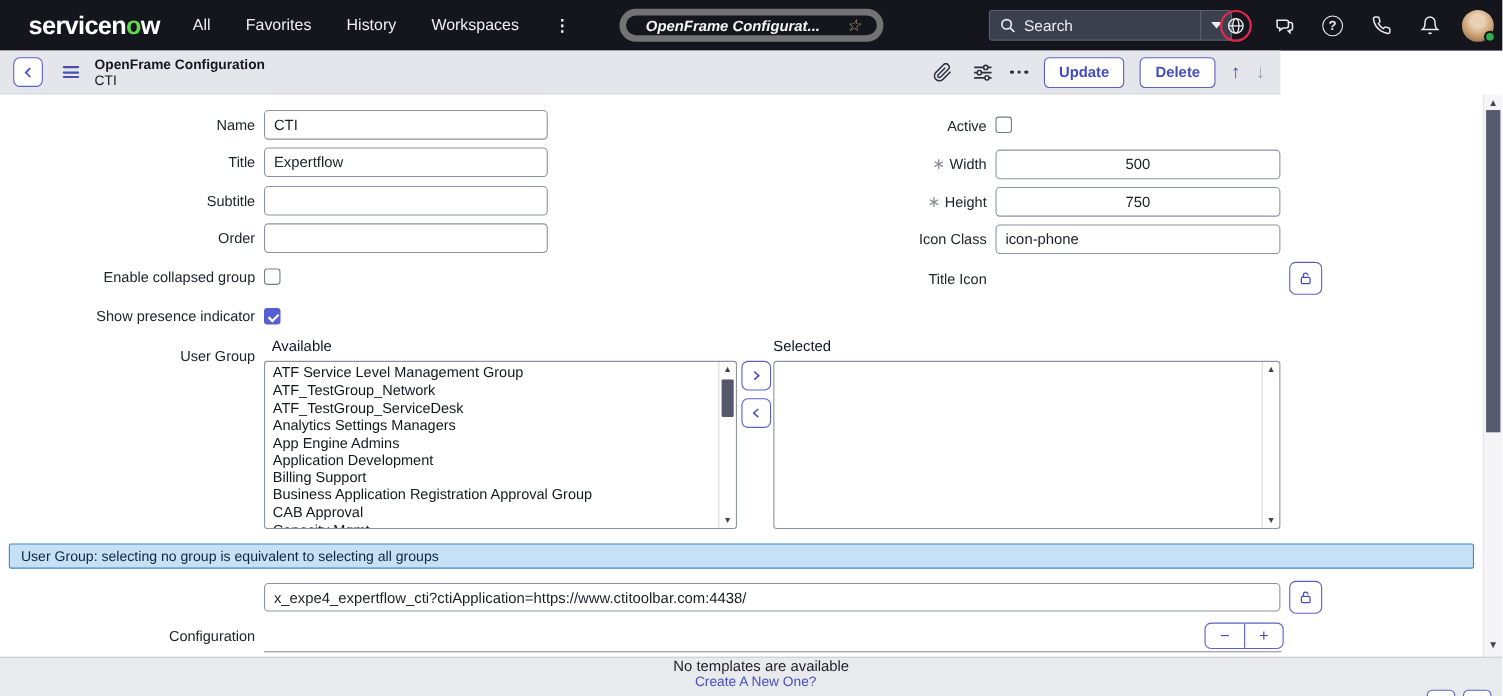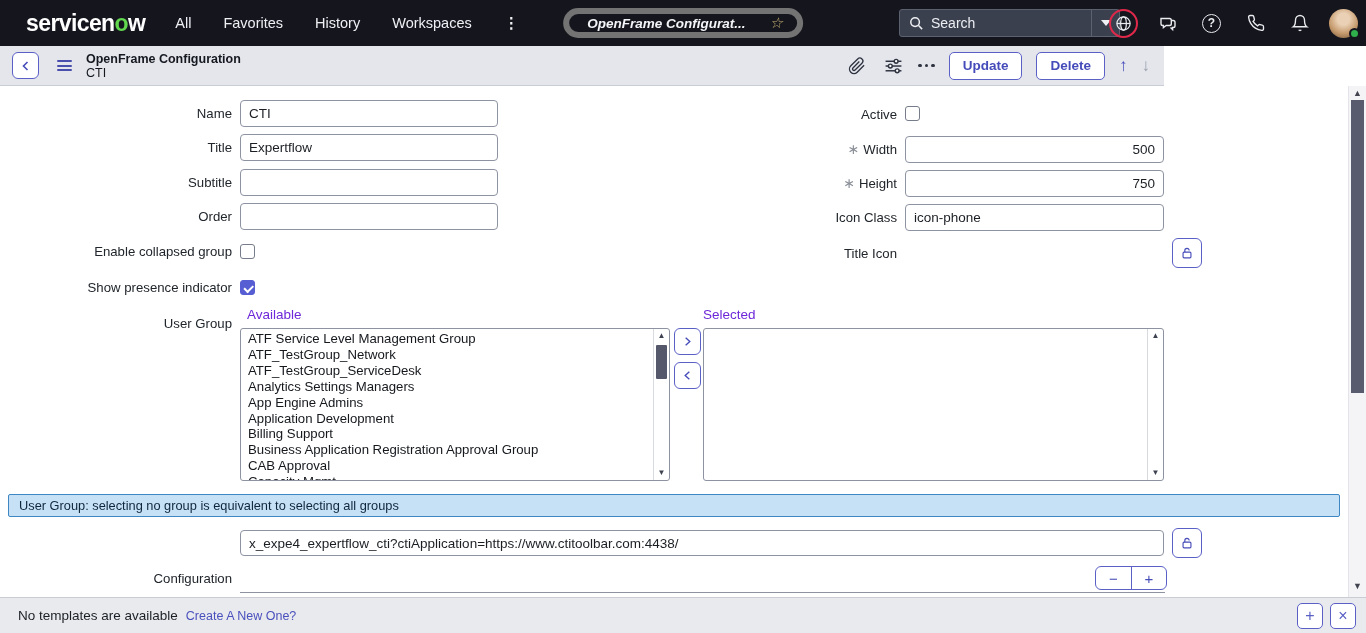--- a/index.html
+++ b/index.html
@@ -72,32 +72,32 @@
 
   .flabel { position:absolute; font-size:13.2px; color:#21262c; text-align:right; }
   .flabel.left-col { left:0; width:232px; }
   .flabel.right-col { left:640px; width:257px; }
   .field-h { line-height:27px; height:27px; }
   .mand { color:#8a8f98; margin-right:4px; font-size:14px; }
 
   .tinput { position:absolute; height:27px; border:1px solid #8d93a1; border-radius:4px;
     padding:0 8px; font-size:13.5px; color:#1b1f24; background:#fff;
     font-family:"Liberation Sans",sans-serif; outline:none; }
-  .tinput.num { text-align:right; }
+  .tinput.num { text-align:center; }
   .lcol { left:240px; width:258px; }
   .rcol { left:905px; width:259px; }
 
   .checkbox { position:absolute; width:15px; height:15px; border:1px solid #767c8a;
     border-radius:3px; background:#fff; cursor:pointer; }
   .checkbox.checked { background:#575dd2; border-color:#575dd2; }
   .checkbox.checked::after { content:""; position:absolute; left:3px; top:3.5px;
     width:7px; height:3.5px; border-left:2px solid #fff; border-bottom:2px solid #fff;
     transform:rotate(-45deg); }
 
-  .slush-header { position:absolute; top:221px; font-size:13.5px; color:#6d28d9; }
+  .slush-header { position:absolute; top:221px; font-size:13.5px; color:#0f172a; }
   .listbox { position:absolute; top:242px; height:153px; border:1px solid #8d93a1;
     border-radius:3px; background:#fff; overflow:hidden; display:flex; }
   .list-items { flex:1; overflow:hidden; padding-top:2px; }
   .list-option { font-size:13.2px; line-height:15.9px; padding-left:7px; color:#15181d;
     white-space:nowrap; cursor:default; }
   .list-scrollbar { width:16px; border-left:1px solid #d7dadf; display:flex;
     flex-direction:column; align-items:center; }
   .sb-arrow { font-size:8px; color:#3d4250; line-height:14px; height:14px; cursor:pointer; }
   .sb-track { flex:1; width:100%; position:relative; }
   .sb-thumb { position:absolute; left:2px; width:11px; background:#55586a; border-radius:1px; }
@@ -126,21 +126,21 @@
   .page-scrollbar { position:absolute; right:0; top:0; width:18px; height:511px;
     background:#f4f4f7; border-left:1px solid #e4e4ea; display:flex; flex-direction:column;
     align-items:center; }
   .page-scrollbar .psb-arrow { font-size:9px; color:#41434f; line-height:14px; height:14px; cursor:pointer; }
   .psb-track { flex:1; width:100%; position:relative; }
   .psb-thumb { position:absolute; top:0; left:2px; width:13px; height:293px; background:#585b6e; cursor:grab; }
   .psb-bottom { margin-bottom:4px; }
 
   
   .page-footer { position:absolute; top:597px; left:0; width:1366px; height:36px;
-    background:#e9eaee; border-top:1px solid #c9ccd3; display:flex; align-items:center; }
+    background:#e9eaee; border-top:1px solid #c9ccd3; display:flex; align-items:center;flex-direction:column; }
   .footer-msg { margin-left:18px; font-size:13.5px; color:#1c2026; }
   .footer-link { margin-left:8px; font-size:12.5px; color:#4a50bd; cursor:pointer; }
   .footer-btns { margin-left:auto; margin-right:10px; display:flex; gap:7px; }
   .sq-btn { width:26px; height:26px; background:#fff; border:1px solid #5b60c7;
     border-radius:5px; color:#5a60c4; display:flex; align-items:center;
     justify-content:center; font-size:16px; cursor:pointer; }
 
   svg { display:block; }
 </style>
 </head>

